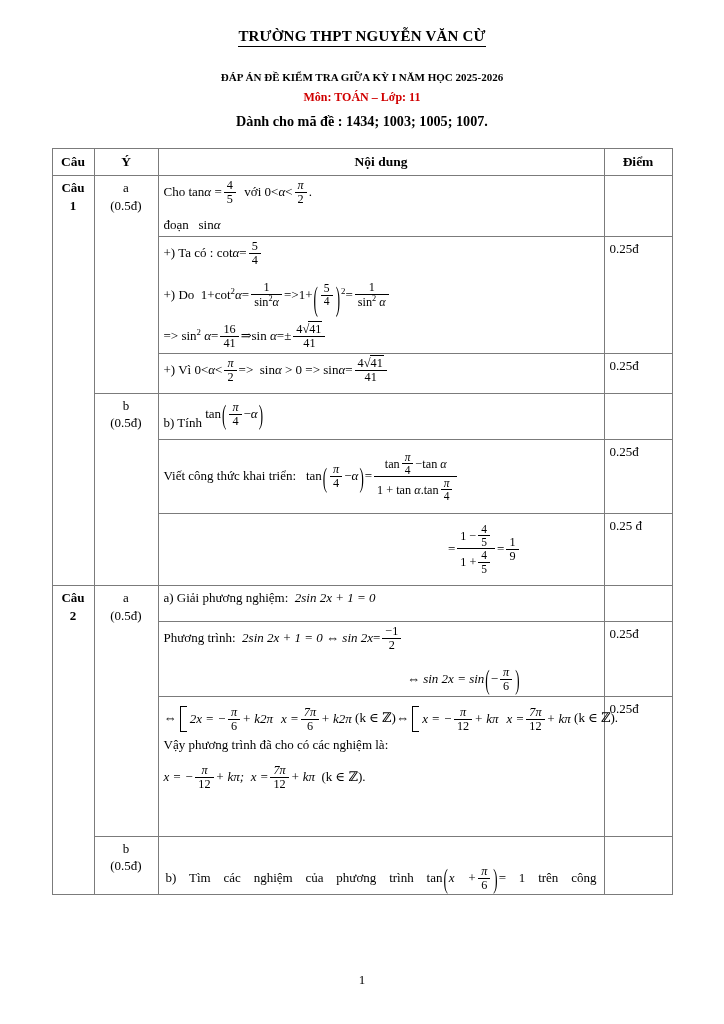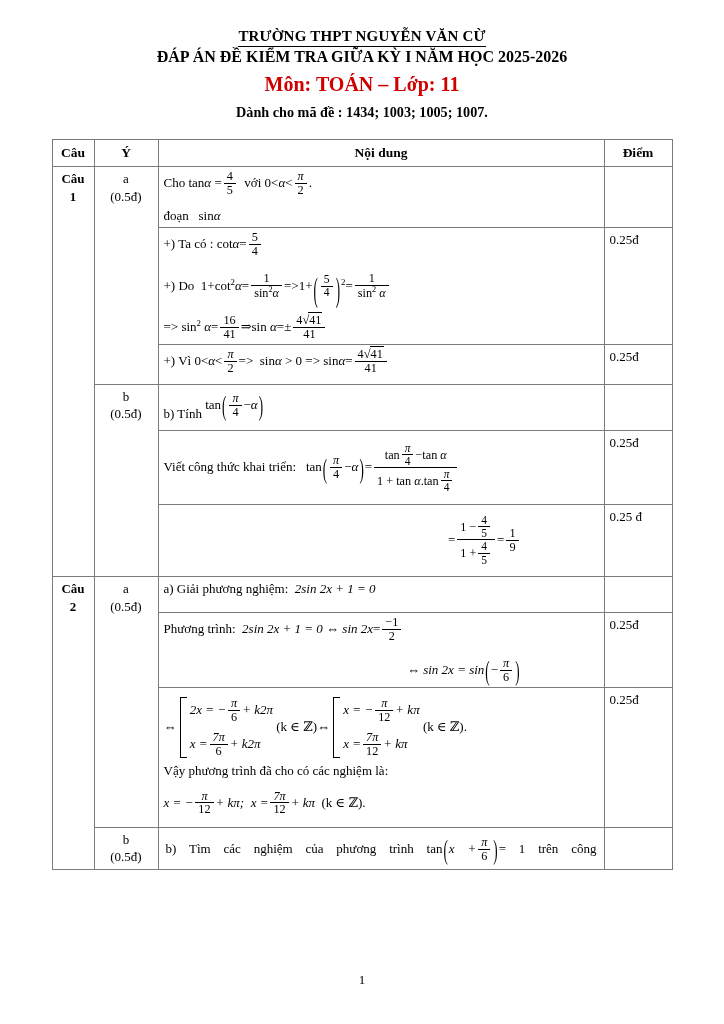--- a/index.html
+++ b/index.html
@@ -22,26 +22,26 @@
     font-weight: bold;
     font-size: 15px;
     letter-spacing: .2px;
     margin-top: 28px;
     display: inline-block;
     border-bottom: 1.3px solid #000;
     padding-bottom: 1px;
   }
   .hdr-line2 {
     font-weight: bold;
-    font-size: 16px;
-    margin-top: 1px;
+    font-size: 11px;
+    margin-top: 24px;
   }
   .hdr-subject {
     font-weight: bold;
-    font-size: 20px;
+    font-size: 12px;
     color: #d00000;
     margin-top: 7px;
   }
   .hdr-part {
     font-weight: bold;
     font-size: 14.2px;
     margin-top: 10px;
   }
   .hdr-codes {
     font-weight: bold;
@@ -126,21 +126,21 @@
     align-items: stretch;
     vertical-align: middle;
   }
   .sysbrk {
     width: 7px;
     border-left: 1.2px solid #000;
     border-top: 1.2px solid #000;
     border-bottom: 1.2px solid #000;
     margin-right: 3px;
   }
-  .sysrows { display: flex; flex-direction: column; justify-content: center; gap: 8px; }
+  .sysrows { display: flex; justify-content: center; gap: 8px; }
 
   .justify { text-align: justify; text-align-last: justify; }
 
   .footer-num {
     position: absolute;
     left: 0; right: 0;
     top: 972px;
     text-align: center;
     font-size: 13px;
   }
@@ -334,21 +334,21 @@
         </td>
         <td class="diem">0.25đ</td>
       </tr>
 
       <tr>
         <td class="y">
           <span class="line">b</span>
           <span class="line">(0.5đ)</span>
         </td>
         <td class="noi" style="height:40px">
-          <div class="m justify" style="margin-top:5px; padding:0 2px">
+          <div class="m justify" style="margin-top:25px; padding:0 2px">
             <span>b)</span>
             <span>Tìm</span>
             <span>các</span>
             <span>nghiệm</span>
             <span>của</span>
             <span>phương</span>
             <span>trình</span>
             <span><span>tan</span><span class="paren">(</span><span class="it">x +</span><span class="frac"><span class="num it">π</span><span class="den">6</span></span><span class="paren">)</span><span>= 1</span></span>
             <span>trên</span>
             <span>công</span>

